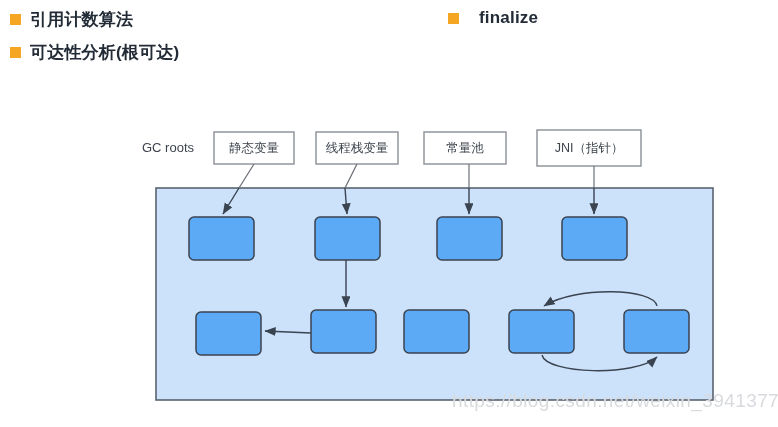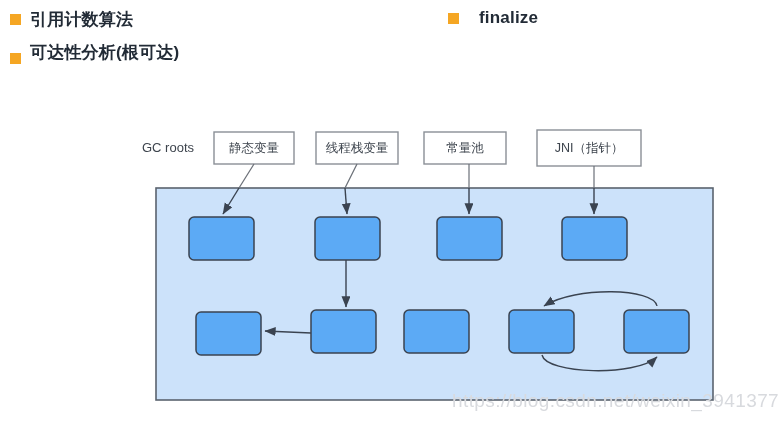--- a/index.html
+++ b/index.html
@@ -30,21 +30,21 @@
     background: #f5a623;
     flex: none;
   }
   .bullet-text {
     font-size: 17px;
     font-weight: bold;
     color: #222b36;
     letter-spacing: 0.2px;
   }
   #bullet-0 { left: 10px;  top: 8px; }
-  #bullet-1 { left: 10px;  top: 41px; align-items: flex-end; }
+  #bullet-1 { left: 10px;  top: 41px; }
   #bullet-2 { left: 448px; top: 8px; gap: 20px; }
 
   
   #diagram {
     position: absolute;
     left: 16px;
     top: 0;
     width: 778px;
     height: 427px;
   }

